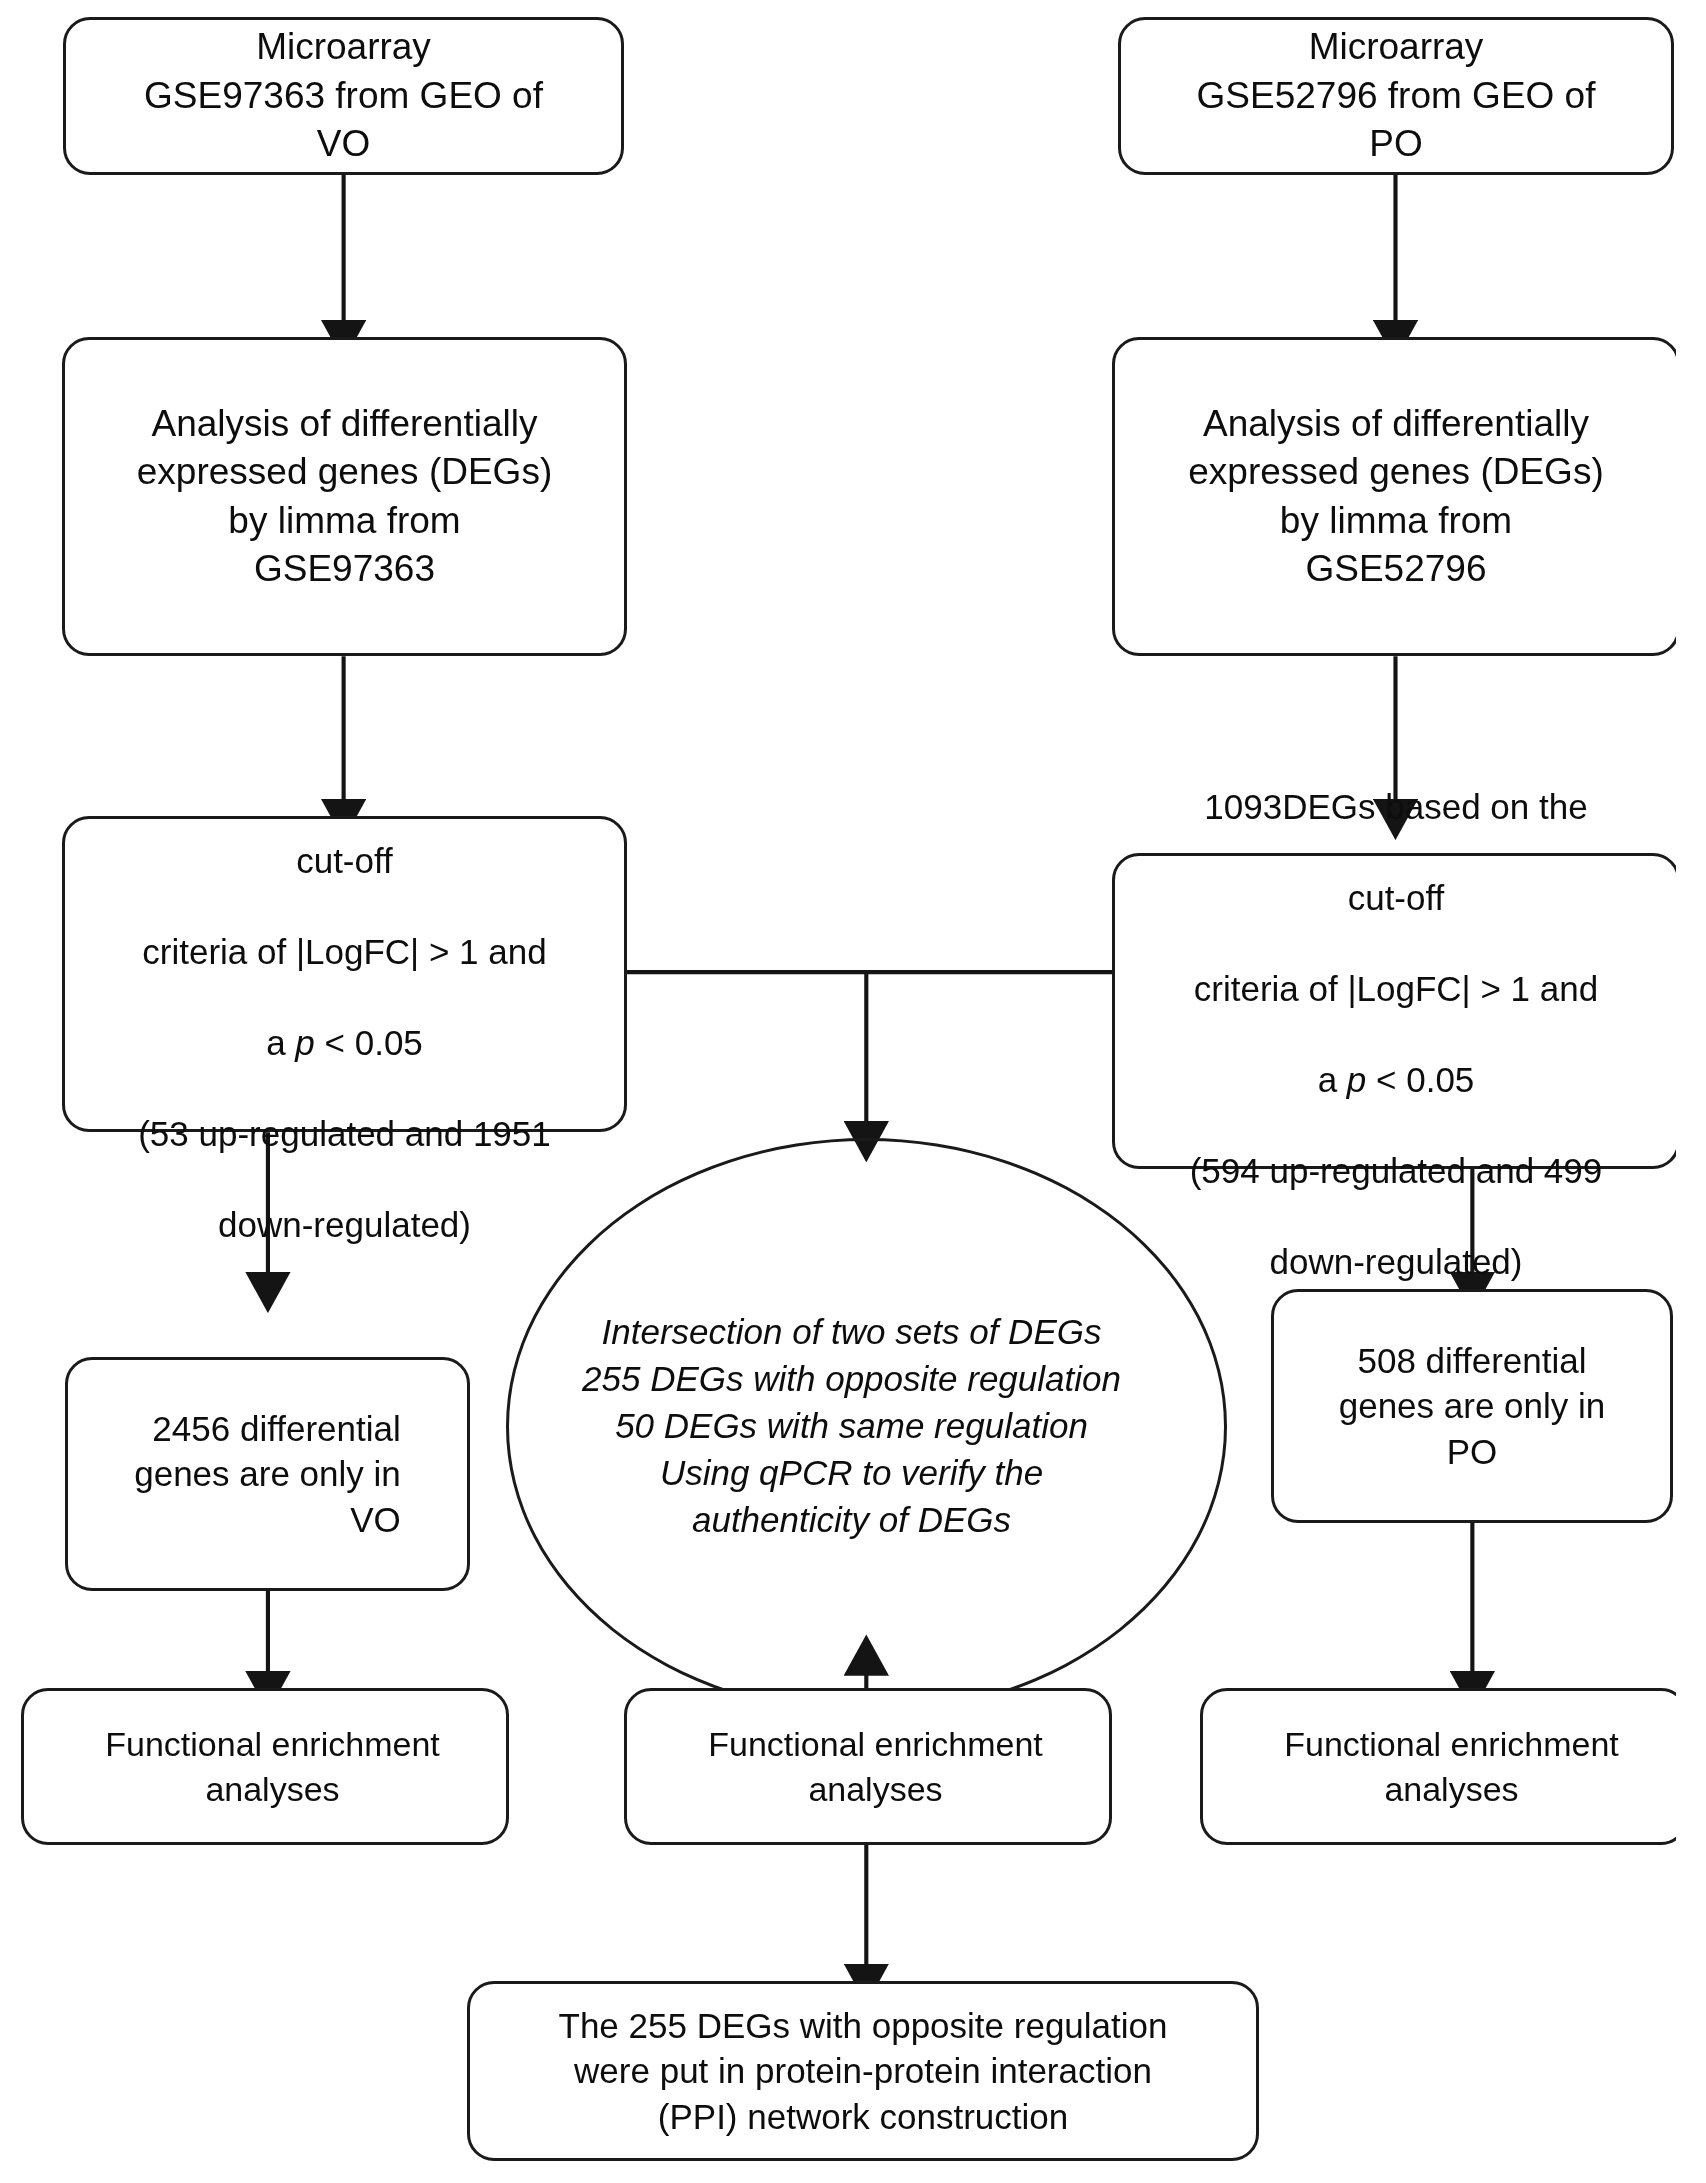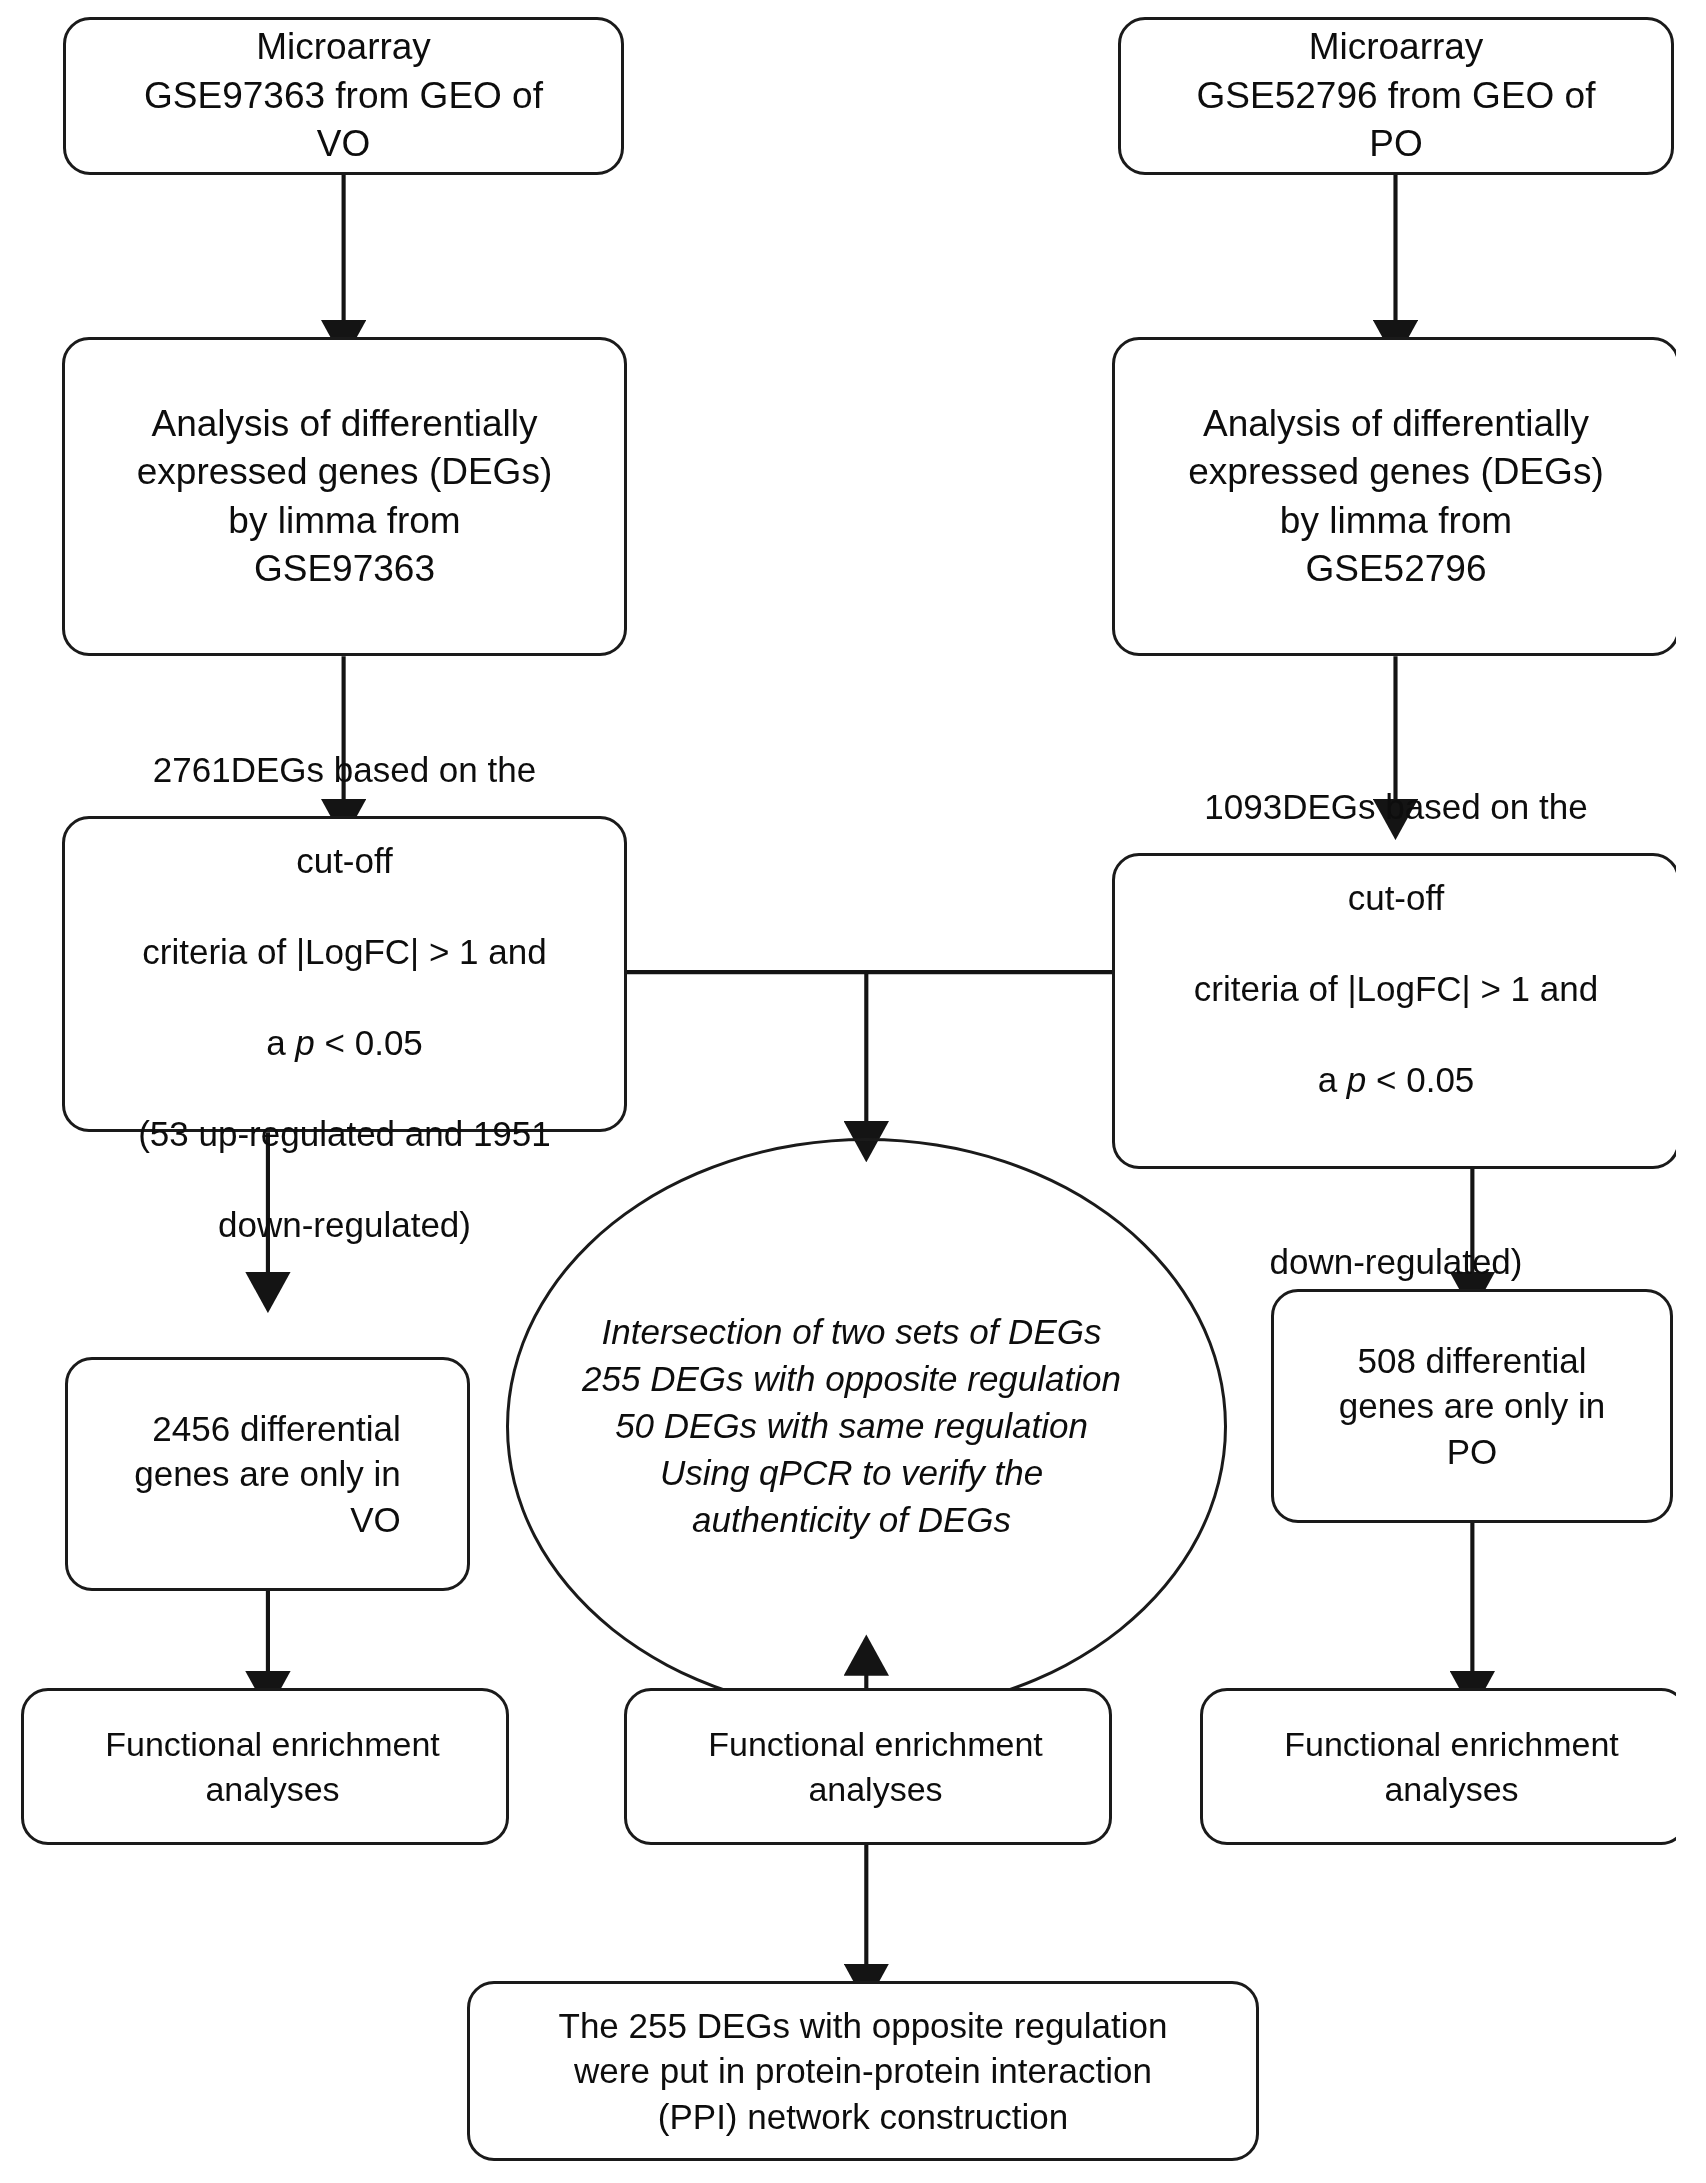--- a/index.html
+++ b/index.html
@@ -69,36 +69,36 @@
 
   <div class="node f62" style="left:1112px;top:337px;width:568px;height:319px;">
     <span class="txt">Analysis of differentially
 expressed genes (DEGs)
 by limma from
 GSE52796</span>
   </div>
 
   <div class="node f60" style="left:62px;top:816px;width:565px;height:316px;">
     <span class="txt">
-      <span>2761DEGs based on the</span><br>
+      <br>
       <span>cut-off</span><br>
       <span>criteria of |LogFC| &gt; 1 and</span><br>
       <span>a </span><span class="italic">p</span><span> &lt; 0.05</span><br>
       <span>(53 up-regulated and 1951</span><br>
       <span>down-regulated)</span>
     </span>
   </div>
 
   <div class="node f60" style="left:1112px;top:816px;width:568px;height:316px;margin-top:37px;">
     <span class="txt">
       <span>1093DEGs based on the</span><br>
       <span>cut-off</span><br>
       <span>criteria of |LogFC| &gt; 1 and</span><br>
       <span>a </span><span class="italic">p</span><span> &lt; 0.05</span><br>
-      <br>
+      <span>(594 up-regulated and 499</span><br>
       <span>down-regulated)</span>
     </span>
   </div>
 
   <div class="ellipse f60" style="left:506px;top:1138px;width:721px;height:577px;">
     <span class="txt">Intersection of two sets of DEGs
 255 DEGs with opposite regulation
 50 DEGs with same regulation
 Using qPCR to verify the
 authenticity of DEGs</span>

